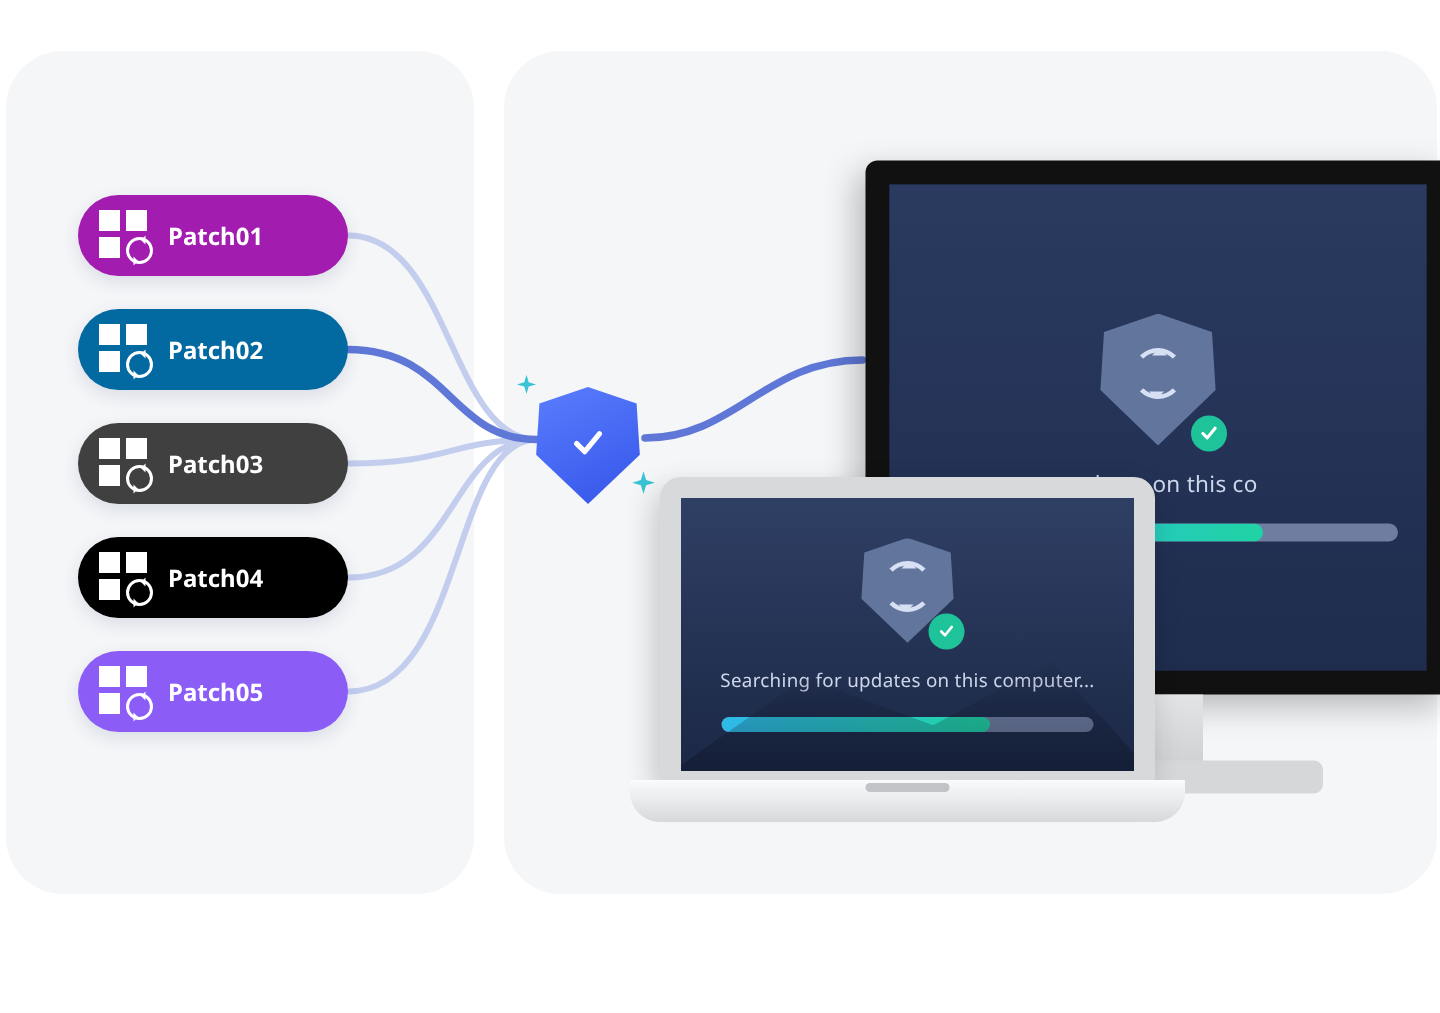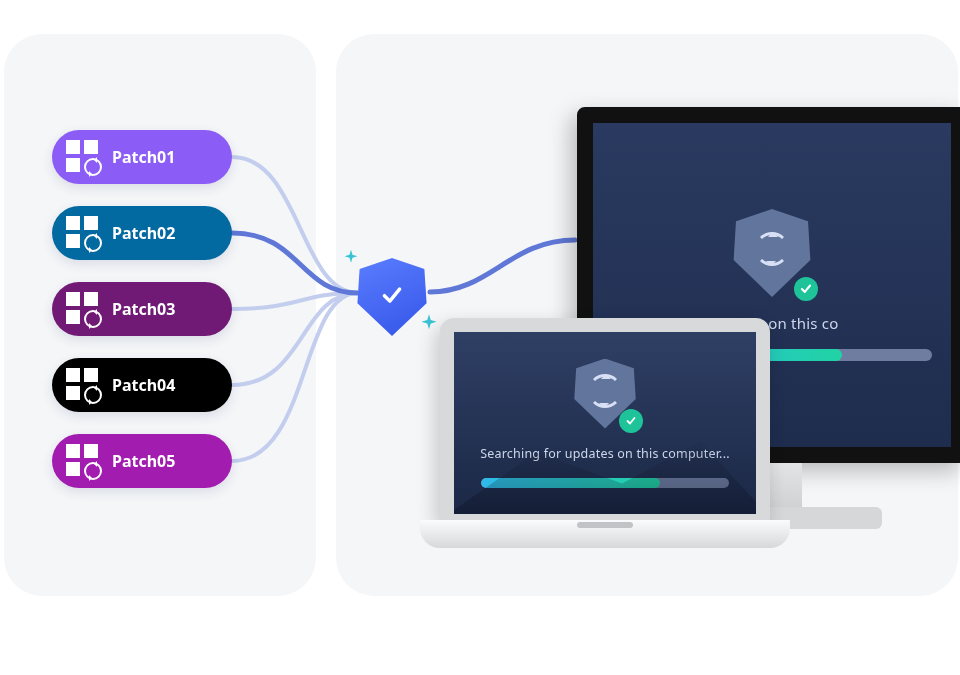--- a/index.html
+++ b/index.html
@@ -15,25 +15,25 @@
   .win .sq{position:absolute;width:14px;height:14px;background:#fff}
   .win .a{left:0;top:0}
   .win .b{left:18px;top:0}
   .win .c{left:0;top:18px}
   .win .d-wrap{position:absolute;left:18px;top:18px;width:16px;height:16px}
   .refresh-mini{position:absolute;left:0;top:0;width:18px;height:18px;border-radius:50%;border:2px solid #fff;box-sizing:border-box}
   .refresh-mini::before,.refresh-mini::after{content:"";position:absolute;width:0;height:0;border:3px solid transparent}
   .refresh-mini::before{border-right-color:#fff;top:-3px;left:5px}
   .refresh-mini::after{border-left-color:#fff;bottom:-3px;right:5px}
 
-  .c-orange{background:#8b5cf6}
+  .c-orange{background:#a21caf}
   .c-blue1{background:#0369a1}
-  .c-blue2{background:#701a75}
+  .c-blue2{background:#404040}
   .c-blue3{background:#000000}
-  .c-blue4{background:#a21caf}
+  .c-blue4{background:#8b5cf6}
 
   
   .wires{position:absolute;left:0;top:0;width:960px;height:675px;pointer-events:none}
 
   
   .center-badge{position:absolute;left:346px;top:250px;width:92px;height:92px}
   .sparkle{position:absolute;color:#3bc0d6}
   .sparkle svg{display:block}
   .shield{position:absolute;left:10px;top:8px;width:72px;height:78px;
     background:linear-gradient(155deg,#5a7dff 0%, #3455e8 100%);

